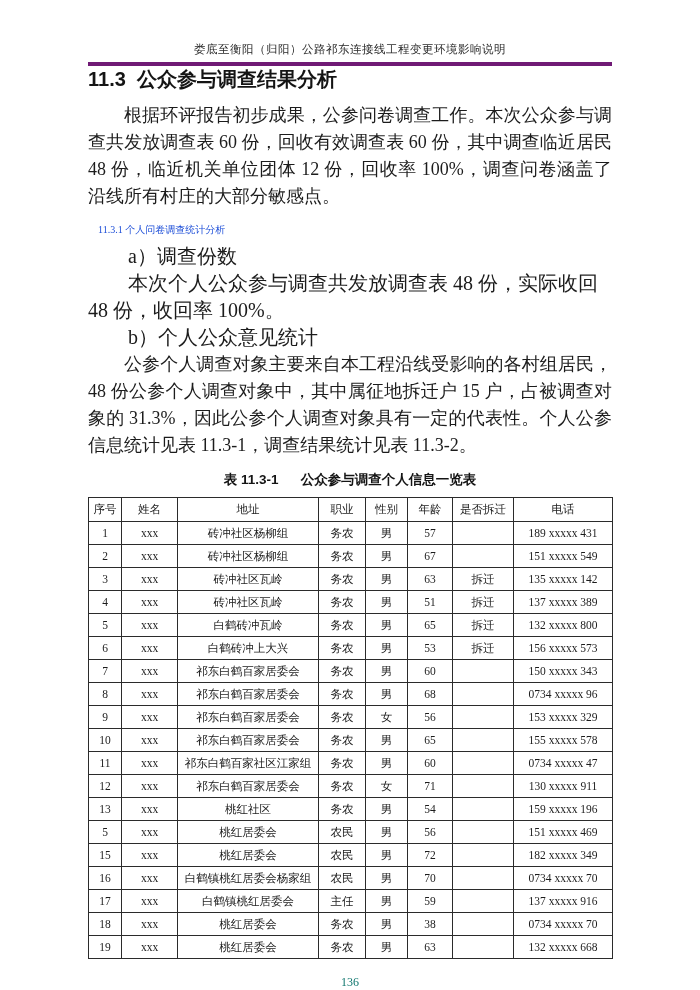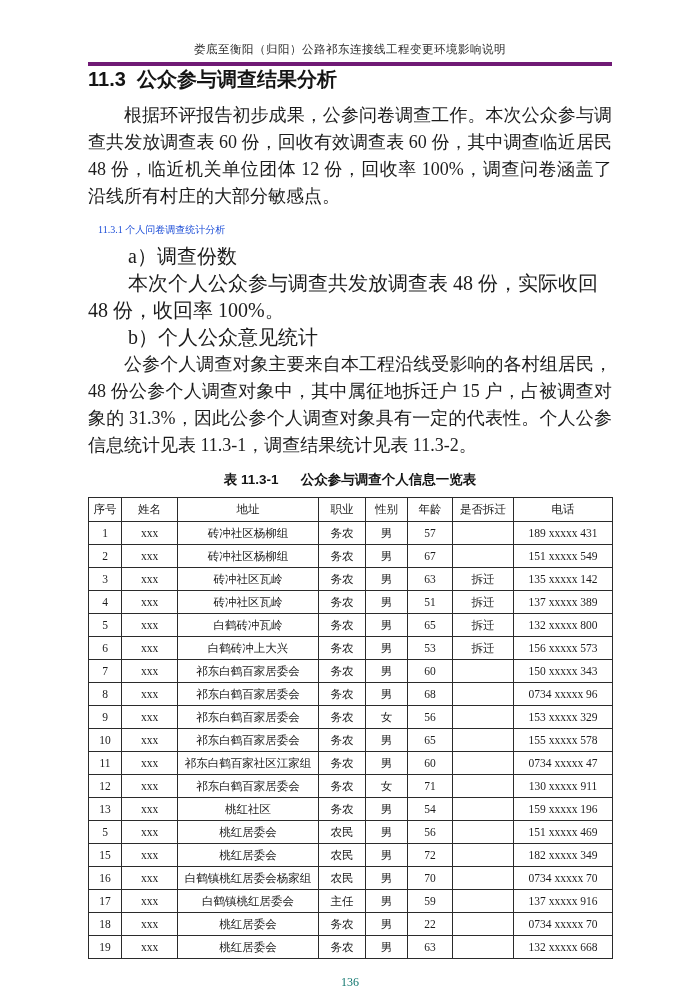--- a/index.html
+++ b/index.html
@@ -304,21 +304,21 @@
           <td>59</td>
           <td></td>
           <td>137 xxxxx 916</td>
         </tr>
         <tr>
           <td>18</td>
           <td>xxx</td>
           <td>桃红居委会</td>
           <td>务农</td>
           <td>男</td>
-          <td>22</td>
+          <td>38</td>
           <td></td>
           <td>0734 xxxxx 70</td>
         </tr>
         <tr>
           <td>19</td>
           <td>xxx</td>
           <td>桃红居委会</td>
           <td>务农</td>
           <td>男</td>
           <td>63</td>

